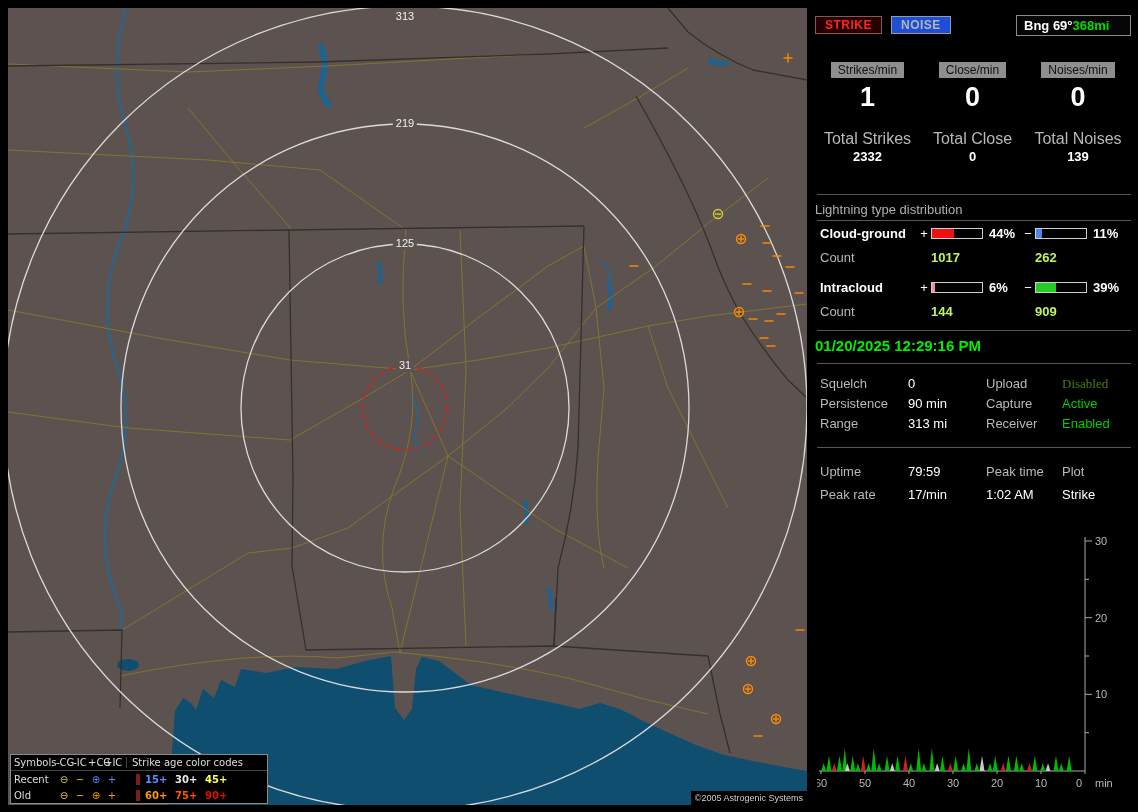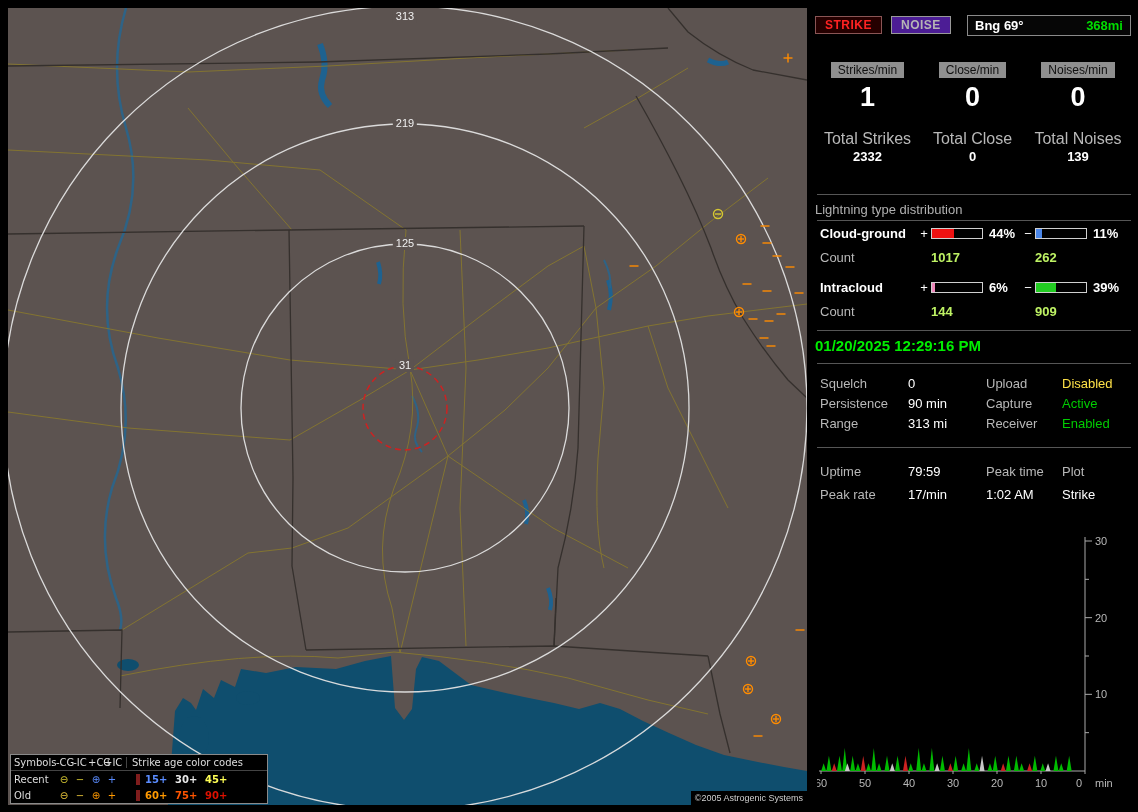--- a/index.html
+++ b/index.html
@@ -23,22 +23,22 @@
   .leg-ages span{width:30px;font-weight:bold}
 
   
   #sidebar{position:absolute;left:815px;top:8px;width:316px;height:797px;color:#b8b8b8;font-size:13px}
   #sidebar .abs{position:absolute;left:0;right:0}
   .sep{position:absolute;left:2px;right:0;border-top:1px solid #565656}
 
   .toolbar{top:6px;left:3px;height:22px;display:flex;align-items:center}
   .btn{border:1px solid #999;padding:1px 9px;font-weight:bold;font-size:12px;letter-spacing:.5px}
   .btn-strike{background:#250000;color:#ff2222;border-color:#8a5555}
-  .btn-noise{background:#4c1d95;color:#b5b5b5;margin-left:9px}
-  .bng-box{margin-left:auto;width:164px;display:flex;justify-content:space-between;align-items:center;
+  .btn-noise{background:#1d4ed8;color:#b5b5b5;margin-left:9px}
+  .bng-box{margin-left:auto;width:115px;display:flex;align-items:center;
            border:1px solid #8a8a8a;background:#060606;padding:2px 7px;font-weight:bold}
   .bng-label{color:#fff;font-size:13px}
   .bng-range{color:#00dd00;font-size:13px}
 
   .grid3{display:grid;grid-template-columns:105px 105px 106px;text-align:center}
   .stat-chips{top:54px}
   .chip{display:inline-block;background:#8f8f8f;color:#101010;font-size:12px;padding:1px 7px;justify-self:center}
   .rates{top:74px;font-size:27px;font-weight:bold;color:#fff}
   .totals-labels{top:122px;font-size:16px}
   .totals-values{top:141px;color:#fff;font-weight:bold}
@@ -352,21 +352,21 @@
   </div>
 
   <div class="sep sep3"></div>
   <div class="abs datetime">01/20/2025 12:29:16 PM</div>
   <div class="sep sep4"></div>
 
   <div class="kv-grid settings">
     <span class="lab">Squelch</span>
     <span class="val" style="color: rgb(255, 255, 255);">0</span>
     <span class="lab">Upload</span>
-    <span style="color: #fde047;">Disabled</span>
+    <span style="color: #4d7c0f; font-family: Liberation Serif, serif;">Disabled</span>
 
     <span class="lab">Persistence</span>
     <span class="val" style="color: rgb(255, 255, 255);">90 min</span>
     <span class="lab">Capture</span>
     <span style="color: rgb(0, 204, 0);">Active</span>
 
     <span class="lab">Range</span>
     <span class="val" style="color: rgb(255, 255, 255);">313 mi</span>
     <span class="lab">Receiver</span>
     <span style="color: rgb(0, 204, 0);">Enabled</span>

